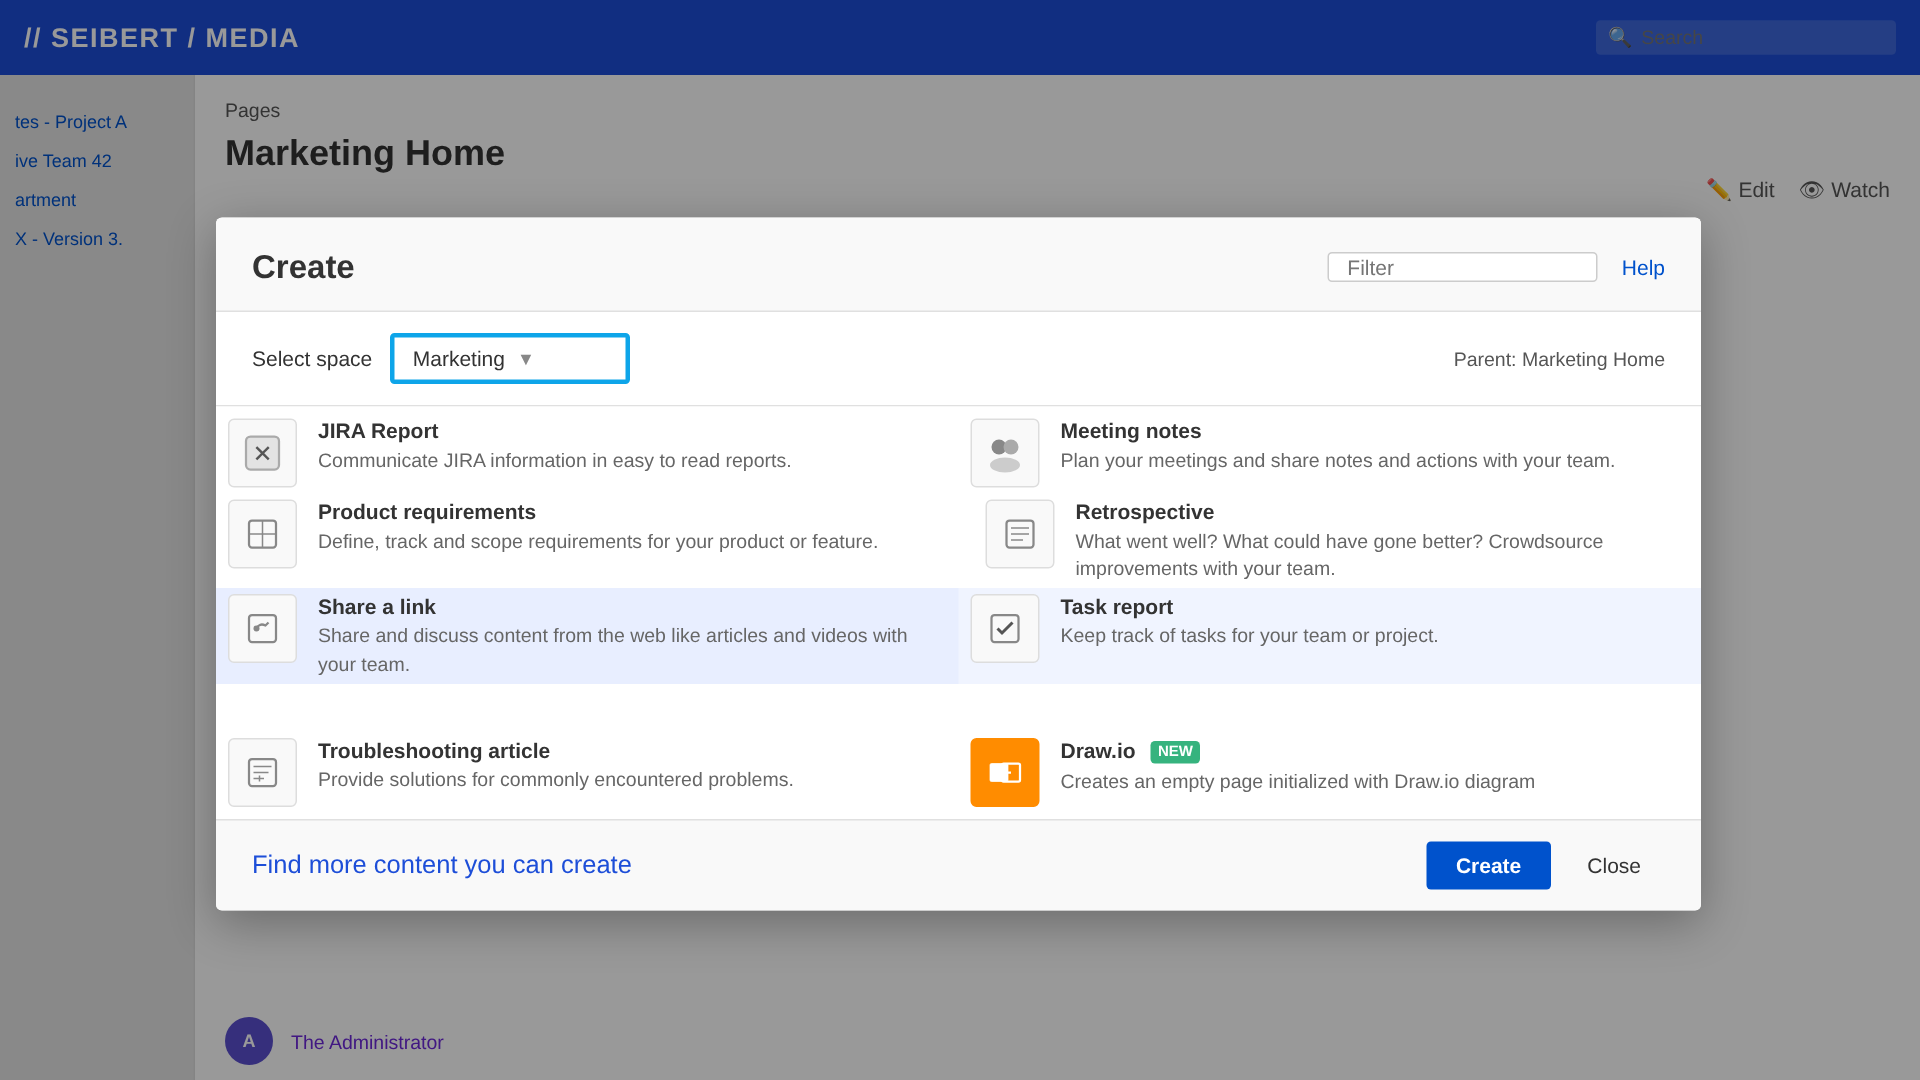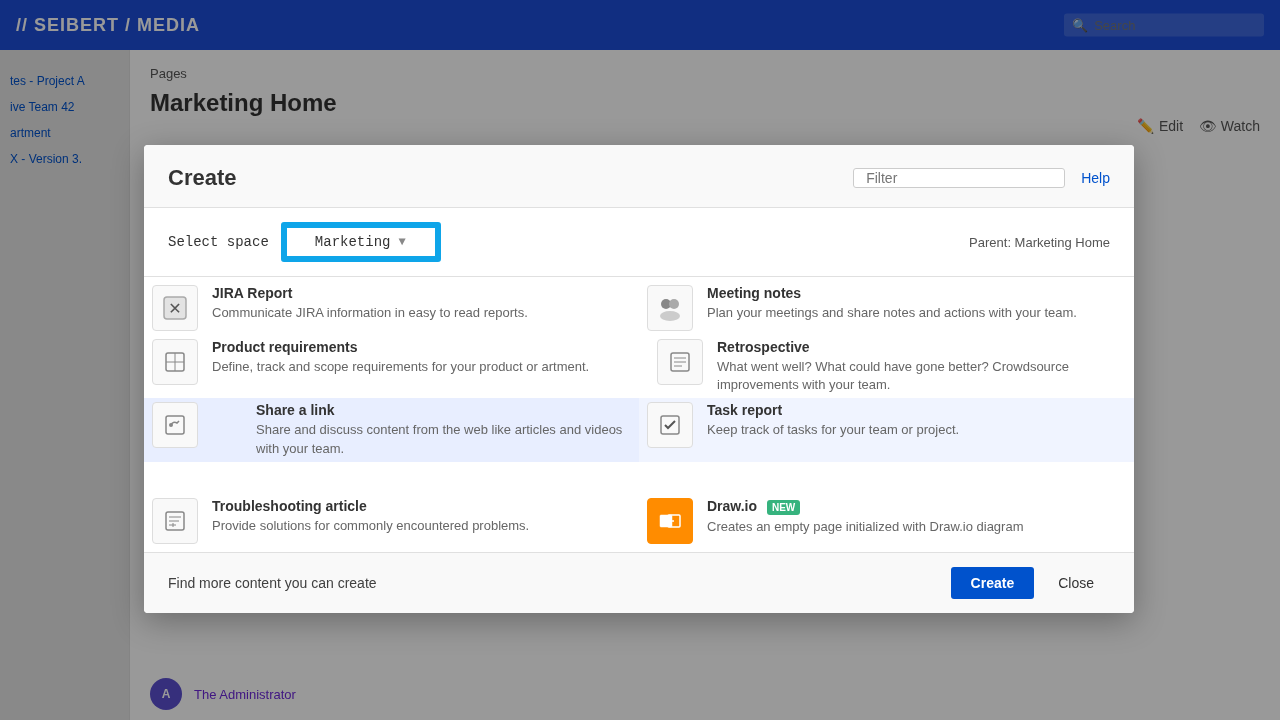--- a/index.html
+++ b/index.html
@@ -155,21 +155,21 @@
       font-size: 22px;
       font-weight: 600;
       color: #333;
     }
     .modal-header-right {
       display: flex;
       align-items: center;
       gap: 16px;
     }
     .filter-input {
-      width: 212px;
+      width: 180px;
       padding: 1px 12px;
       border: 1px solid #ccc;
       border-radius: 3px;
       font-size: 14px;
       color: #333;
       outline: none;
     }
     .help-link {
       color: #0052cc;
       font-size: 14px;
@@ -187,23 +187,23 @@
       background: #fff;
     }
     .space-label {
       font-size: 14px;
       color: #333;
       margin-right: 12px;
     }
     .space-select {
       display: flex;
       align-items: center;
-      border: 6px solid #0ea5e9;
+      border: 3px solid #0ea5e9;
       border-radius: 3px;
-      padding: 6px 28px;
+      padding: 6px 12px;
       min-width: 160px;
       background: #fff;
       cursor: pointer;
       font-size: 14px;
       color: #333;
     }
     .space-select-arrow {
       color: #888;
       margin-left: 8px;
       font-size: 12px;
@@ -274,22 +274,22 @@
     
     .modal-footer {
       display: flex;
       align-items: center;
       justify-content: space-between;
       padding: 14px 24px;
       border-top: 1px solid #e0e0e0;
       background: #f9f9f9;
     }
     .footer-link {
-      color: #404040;
-      font-size: 14px;
+      color: #1d4ed8;
+      font-size: 17px;
       cursor: pointer;
       text-decoration: none;
       text-align: right;
     }
     .footer-actions {
       display: flex;
       gap: 8px;
     }
     .btn-create {
       background: #0052cc;
@@ -392,21 +392,21 @@
 
   <div class="modal-header">
     <div class="modal-title">Create</div>
     <div class="modal-header-right">
       <input class="filter-input" type="text" placeholder="Filter" style="">
       <a class="help-link">Help</a>
     </div>
   </div>
 
   <div class="space-row">
-    <div style="display:flex;align-items:center;font-family:Liberation Mono, monospace;">
+    <div style="display:flex;align-items:center;">
       <span class="space-label">Select space</span>
       <div class="space-select">
         <span>Marketing</span>
         <span class="space-select-arrow">▼</span>
       </div>
     </div>
     <div class="parent-info">Parent: Marketing Home</div>
   </div>
 
   <div class="template-list">
@@ -443,41 +443,41 @@
       <div class="template-half">
         <div class="template-icon">
           <svg width="28" height="28" viewBox="0 0 28 28">
               <rect x="5" y="5" width="18" height="18" rx="2" fill="none" stroke="#888" stroke-width="1.5"></rect>
               <line x1="5" y1="14" x2="23" y2="14" stroke="#888" stroke-width="1"></line>
               <line x1="14" y1="5" x2="14" y2="23" stroke="#888" stroke-width="1"></line>
             </svg>
         </div>
         <div class="template-text-block">
           <div class="template-name">Product requirements</div>
-          <div class="template-desc">Define, track and scope requirements for your product or artment.</div>
+          <div class="template-desc">Define, track and scope requirements for your product or feature.</div>
         </div>
       </div>
       <div class="template-half">
         <div class="template-icon">
           <svg width="28" height="28" viewBox="0 0 28 28">
               <rect x="5" y="5" width="18" height="18" rx="2" fill="none" stroke="#888" stroke-width="1.5"></rect>
               <line x1="8" y1="10" x2="20" y2="10" stroke="#888" stroke-width="1"></line>
               <line x1="8" y1="14" x2="20" y2="14" stroke="#888" stroke-width="1"></line>
               <line x1="8" y1="18" x2="16" y2="18" stroke="#888" stroke-width="1"></line>
             </svg>
         </div>
         <div class="template-text-block">
           <div class="template-name">Retrospective</div>
           <div class="template-desc">What went well? What could have gone better? Crowdsource improvements with your team.</div>
         </div>
       </div>
     </div>
 
     <div style="display:flex; background:#f0f4ff;">
-      <div class="template-half" style="background:#e8eeff;gap:44px;">
+      <div class="template-half" style="background:#e8eeff;">
         <div class="template-icon">
           <svg width="28" height="28" viewBox="0 0 28 28">
               <rect x="5" y="5" width="18" height="18" rx="2" fill="none" stroke="#888" stroke-width="1.5"></rect>
               <path d="M10 14 Q12 10 16 12 L18 10" stroke="#888" stroke-width="1.5" fill="none"></path>
               <circle cx="10" cy="14" r="2" fill="#888"></circle>
             </svg>
         </div>
         <div class="template-text-block">
           <div class="template-name">Share a link</div>
           <div class="template-desc">Share and discuss content from the web like articles and videos with your team.</div>

